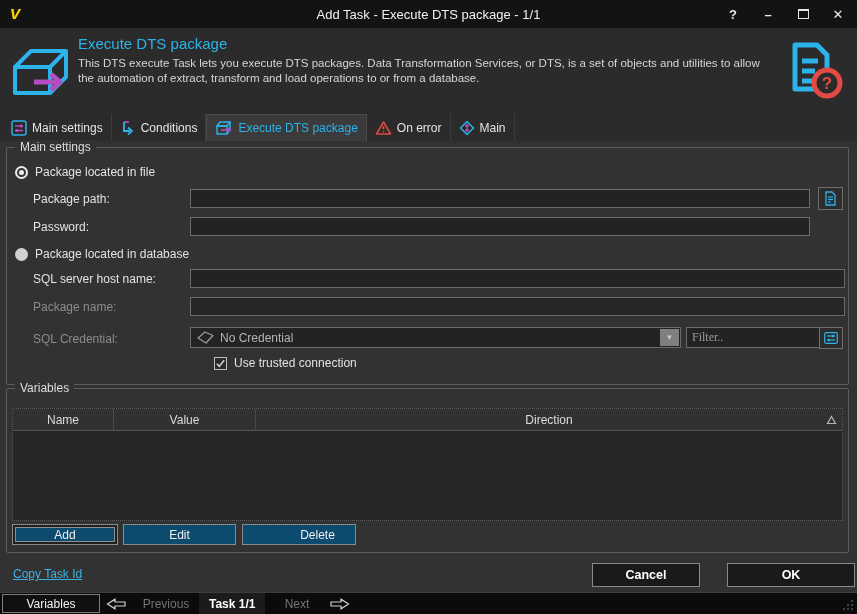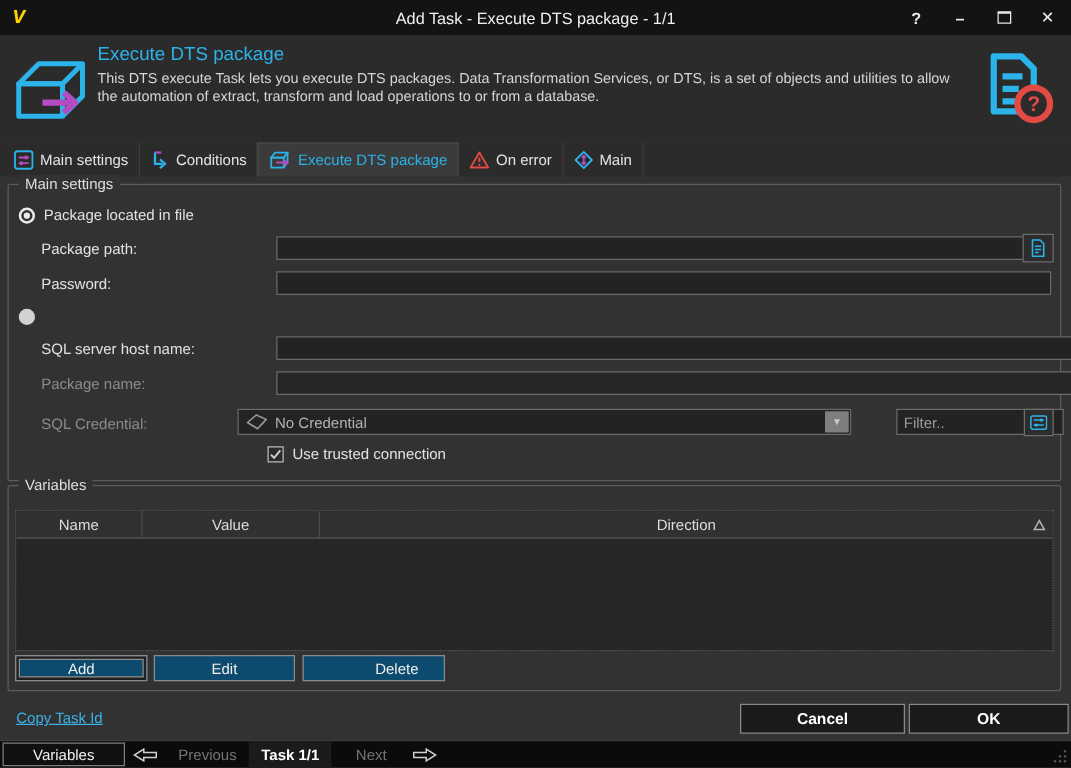--- a/index.html
+++ b/index.html
@@ -37,21 +37,21 @@
 
   .row { position:absolute; display:flex; align-items:center; }
   .lbl { color:#e2e2e2; }
   .lbl.dis { color:#8b8b8b; }
 
   .radio { width:13px; height:13px; border-radius:50%; flex:0 0 auto; margin-right:7px; position:relative; }
   .radio.sel { border:2px solid #ececec; }
   .radio.sel::after { content:""; position:absolute; inset:2px; border-radius:50%; background:#ececec; }
   .radio.unsel { background:#d2d2d2; }
 
-  .txt { background:#232323; border:1px solid #6b6b6b; height:19px; color:#e4e4e4; padding:0 5px; font-family:Liberation Sans, sans-serif; font-size:12px; outline:none;margin-left:31px; }
+  .txt { background:#232323; border:1px solid #6b6b6b; height:19px; color:#e4e4e4; padding:0 5px; font-family:Liberation Serif, serif; font-size:12px; outline:none; }
   .txt::placeholder { color:#9a9a9a; }
   .txt:disabled { background:#262626; }
 
   .icon-btn { background:#2d2d2d; border:1px solid #6e6e6e; display:flex; align-items:center; justify-content:center; cursor:default; }
 
   .combo { position:absolute; height:21px; background:#232323; border:1px solid #6b6b6b; display:flex; align-items:center; }
   .combo-text { color:#b3b3b3; margin-left:5px; }
   .combo-arrow { position:absolute; right:1px; top:1px; bottom:1px; width:19px; background:#7f7f7f; display:flex; align-items:center; justify-content:center; color:#c9c9c9; font-size:8px; }
 
   .checkbox { width:13px; height:13px; border:1px solid #bdbdbd; background:#2a2a2a; margin-right:7px; display:flex; align-items:center; justify-content:center; flex:0 0 auto; }
@@ -66,21 +66,21 @@
 
   .btn { background:#0c4a6e; border:1px solid #8a8a8a; color:#f0f0f0; font-family:inherit; font-size:12px; height:21px; cursor:default; }
   .btn.focused { box-shadow: inset 0 0 0 2px #1f1f1f, inset 0 0 0 3px #8f8f8f; }
   #btn-add { position:absolute; left:5px; top:135px; width:106px; }
   #btn-edit { position:absolute; left:116px; top:135px; width:113px; }
   #btn-delete { position:absolute; left:235px; top:135px; width:114px;padding-left:37px; }
 
   
   .copy-link { position:absolute; left:13px; top:567px; color:#3ab4e8; text-decoration:underline; cursor:pointer; }
   .btn-big { position:absolute; top:563px; height:24px; background:#1a1a1a; border:1px solid #8a8a8a; color:#fff; font-weight:bold; font-family:inherit; font-size:12.5px; cursor:default; }
-  #btn-cancel { left:592px; width:132px; }
+  #btn-cancel { left:592px; width:108px; }
   #btn-ok { left:727px; width:128px; }
 
   
   .statusbar { position:absolute; left:0; top:592px; width:100%; height:22px; background:#0b0b0b; border-top:1px solid #3d3d3d; }
   .sb-vars { position:absolute; left:2px; top:1px; width:98px; height:19px; border:1px solid #7d7d7d; background:#101010; color:#f2f2f2; display:flex; align-items:center; justify-content:center; }
   .sb-arrow { position:absolute; top:5px; }
   #arr-prev { left:106px; }
   #arr-next { left:330px; }
   .sb-dim { position:absolute; top:0; height:22px; line-height:22px; text-align:center; color:#757575; }
   #sb-previous { left:130px; width:72px; }
@@ -195,20 +195,21 @@
       </svg>
     </div>
 
     <div class="row" style="left:26px; top:69px; height:19px;">
       <span class="lbl">Password:</span>
     </div>
     <input class="txt" type="password" style="position: absolute; left: 183px; top: 69px; width: 620px;" value="">
 
     <div class="row" style="left:8px; top:99px;">
       <span class="radio unsel"></span>
+      <span class="lbl">Package located in database</span>
     </div>
 
     <div class="row" style="left:26px; top:121px; height:19px;">
       <span class="lbl">SQL server host name:</span>
     </div>
     <input class="txt" style="position: absolute; left: 183px; top: 121px; width: 655px;" value="">
 
     <div class="row" style="left:26px; top:149px; height:19px;">
       <span class="lbl dis">Package name:</span>
     </div>

